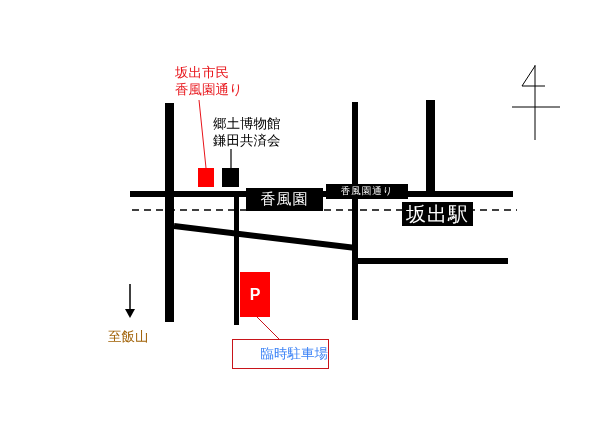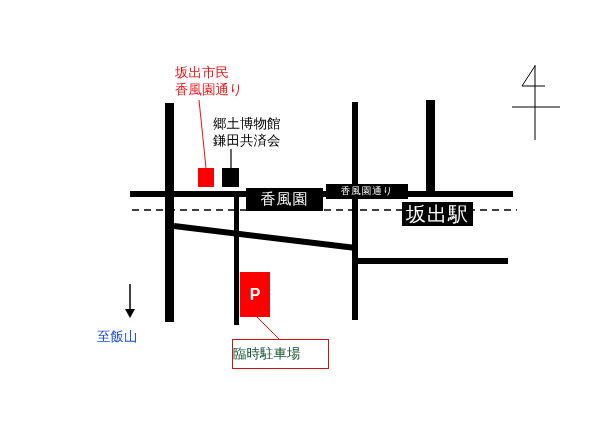--- a/index.html
+++ b/index.html
@@ -59,20 +59,20 @@
 </div>
 
 <div class="lbl" style="left:175px; top:64px; color:#e8141a;">
   <div>坂出市民</div>
   <div>香風園通り</div>
 </div>
 <div class="lbl" style="left:213px; top:115px; color:#000;">
   <div>郷土博物館</div>
   <div>鎌田共済会</div>
 </div>
-<div class="lbl" style="left:97px; top:328px; color:#1d4ed8;">至飯山</div>
+<div class="lbl" style="left:108px; top:328px; color:#a16207;">至飯山</div>
 
 <div class="abs" style="left:240px; top:272px; width:30px; height:45px; background:#ff0000; color:#fff; display:flex; align-items:center; justify-content:center; font-weight:bold; font-size:16px; font-family:'Liberation Sans', sans-serif;">
   <span>P</span>
 </div>
-<div class="abs" style="left:232px; top:339px; width:97px; height:30px; border:1px solid #c8141a; box-sizing:border-box; display:flex; align-items:center; justify-content:flex-start; color:#14532d; font-size:13.5px; background:#fff;">
+<div class="abs" style="left:232px; top:339px; width:97px; height:30px; border:1px solid #c8141a; box-sizing:border-box; display:flex; align-items:center; justify-content:flex-end; color:#3b82f6; font-size:13.5px; background:#fff;">
   <span>臨時駐車場</span>
 </div>
 
 </body></html>

